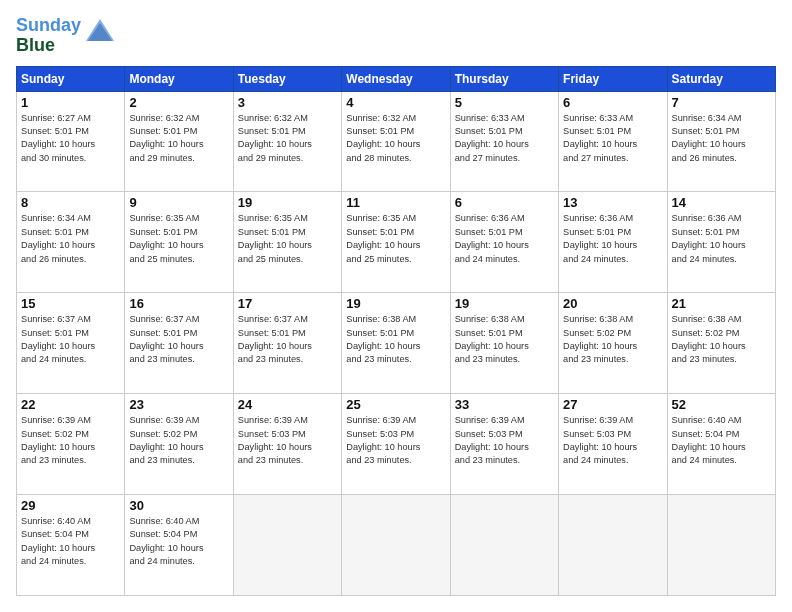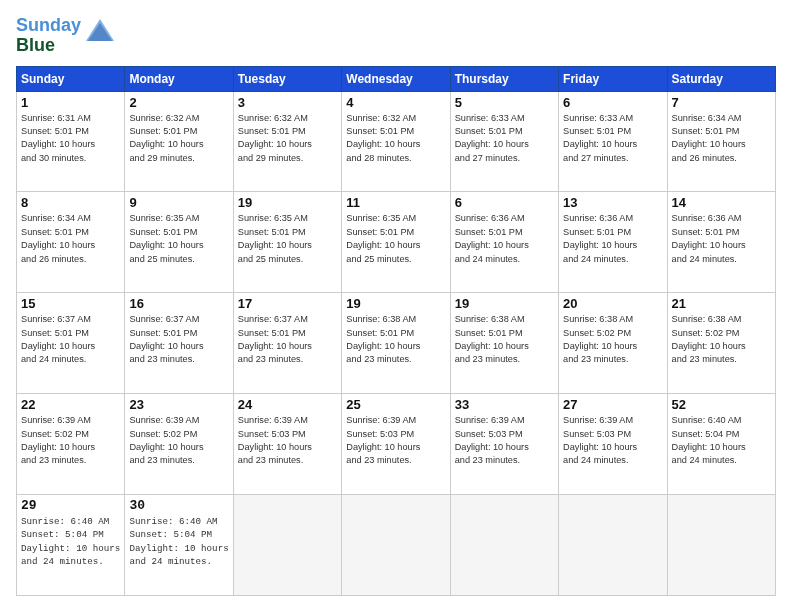--- a/index.html
+++ b/index.html
@@ -71,21 +71,20 @@
       font-size: 9.5px;
       color: #333;
       width: calc(100% / 7);
       height: 80px;
     }
     .calendar td.empty {
       background: #f5f5f5;
     }
     .calendar tr:last-child td {
       height: 80px;
-      font-family: Liberation Mono, monospace;
     }
     .day-num {
       font-size: 13px;
       font-weight: bold;
       color: #111;
       display: block;
       margin-bottom: 2px;
     }
     .day-info {
       line-height: 1.45;
@@ -129,21 +128,21 @@
           <th>Wednesday</th>
           <th>Thursday</th>
           <th>Friday</th>
           <th>Saturday</th>
         </tr>
     </thead>
     <tbody id="calendar-body">
     <tr>
           <td>
             <span class="day-num">1</span>
-            <div class="day-info" style="white-space: pre-line;">Sunrise: 6:31 AM
+            <div class="day-info" style="white-space: pre-line;">Sunrise: 6:27 AM
 Sunset: 5:01 PM
 Daylight: 10 hours
 and 30 minutes.</div>
           </td>
           <td>
             <span class="day-num">2</span>
             <div class="day-info" style="white-space: pre-line;">Sunrise: 6:32 AM
 Sunset: 5:01 PM
 Daylight: 10 hours
 and 29 minutes.</div>

